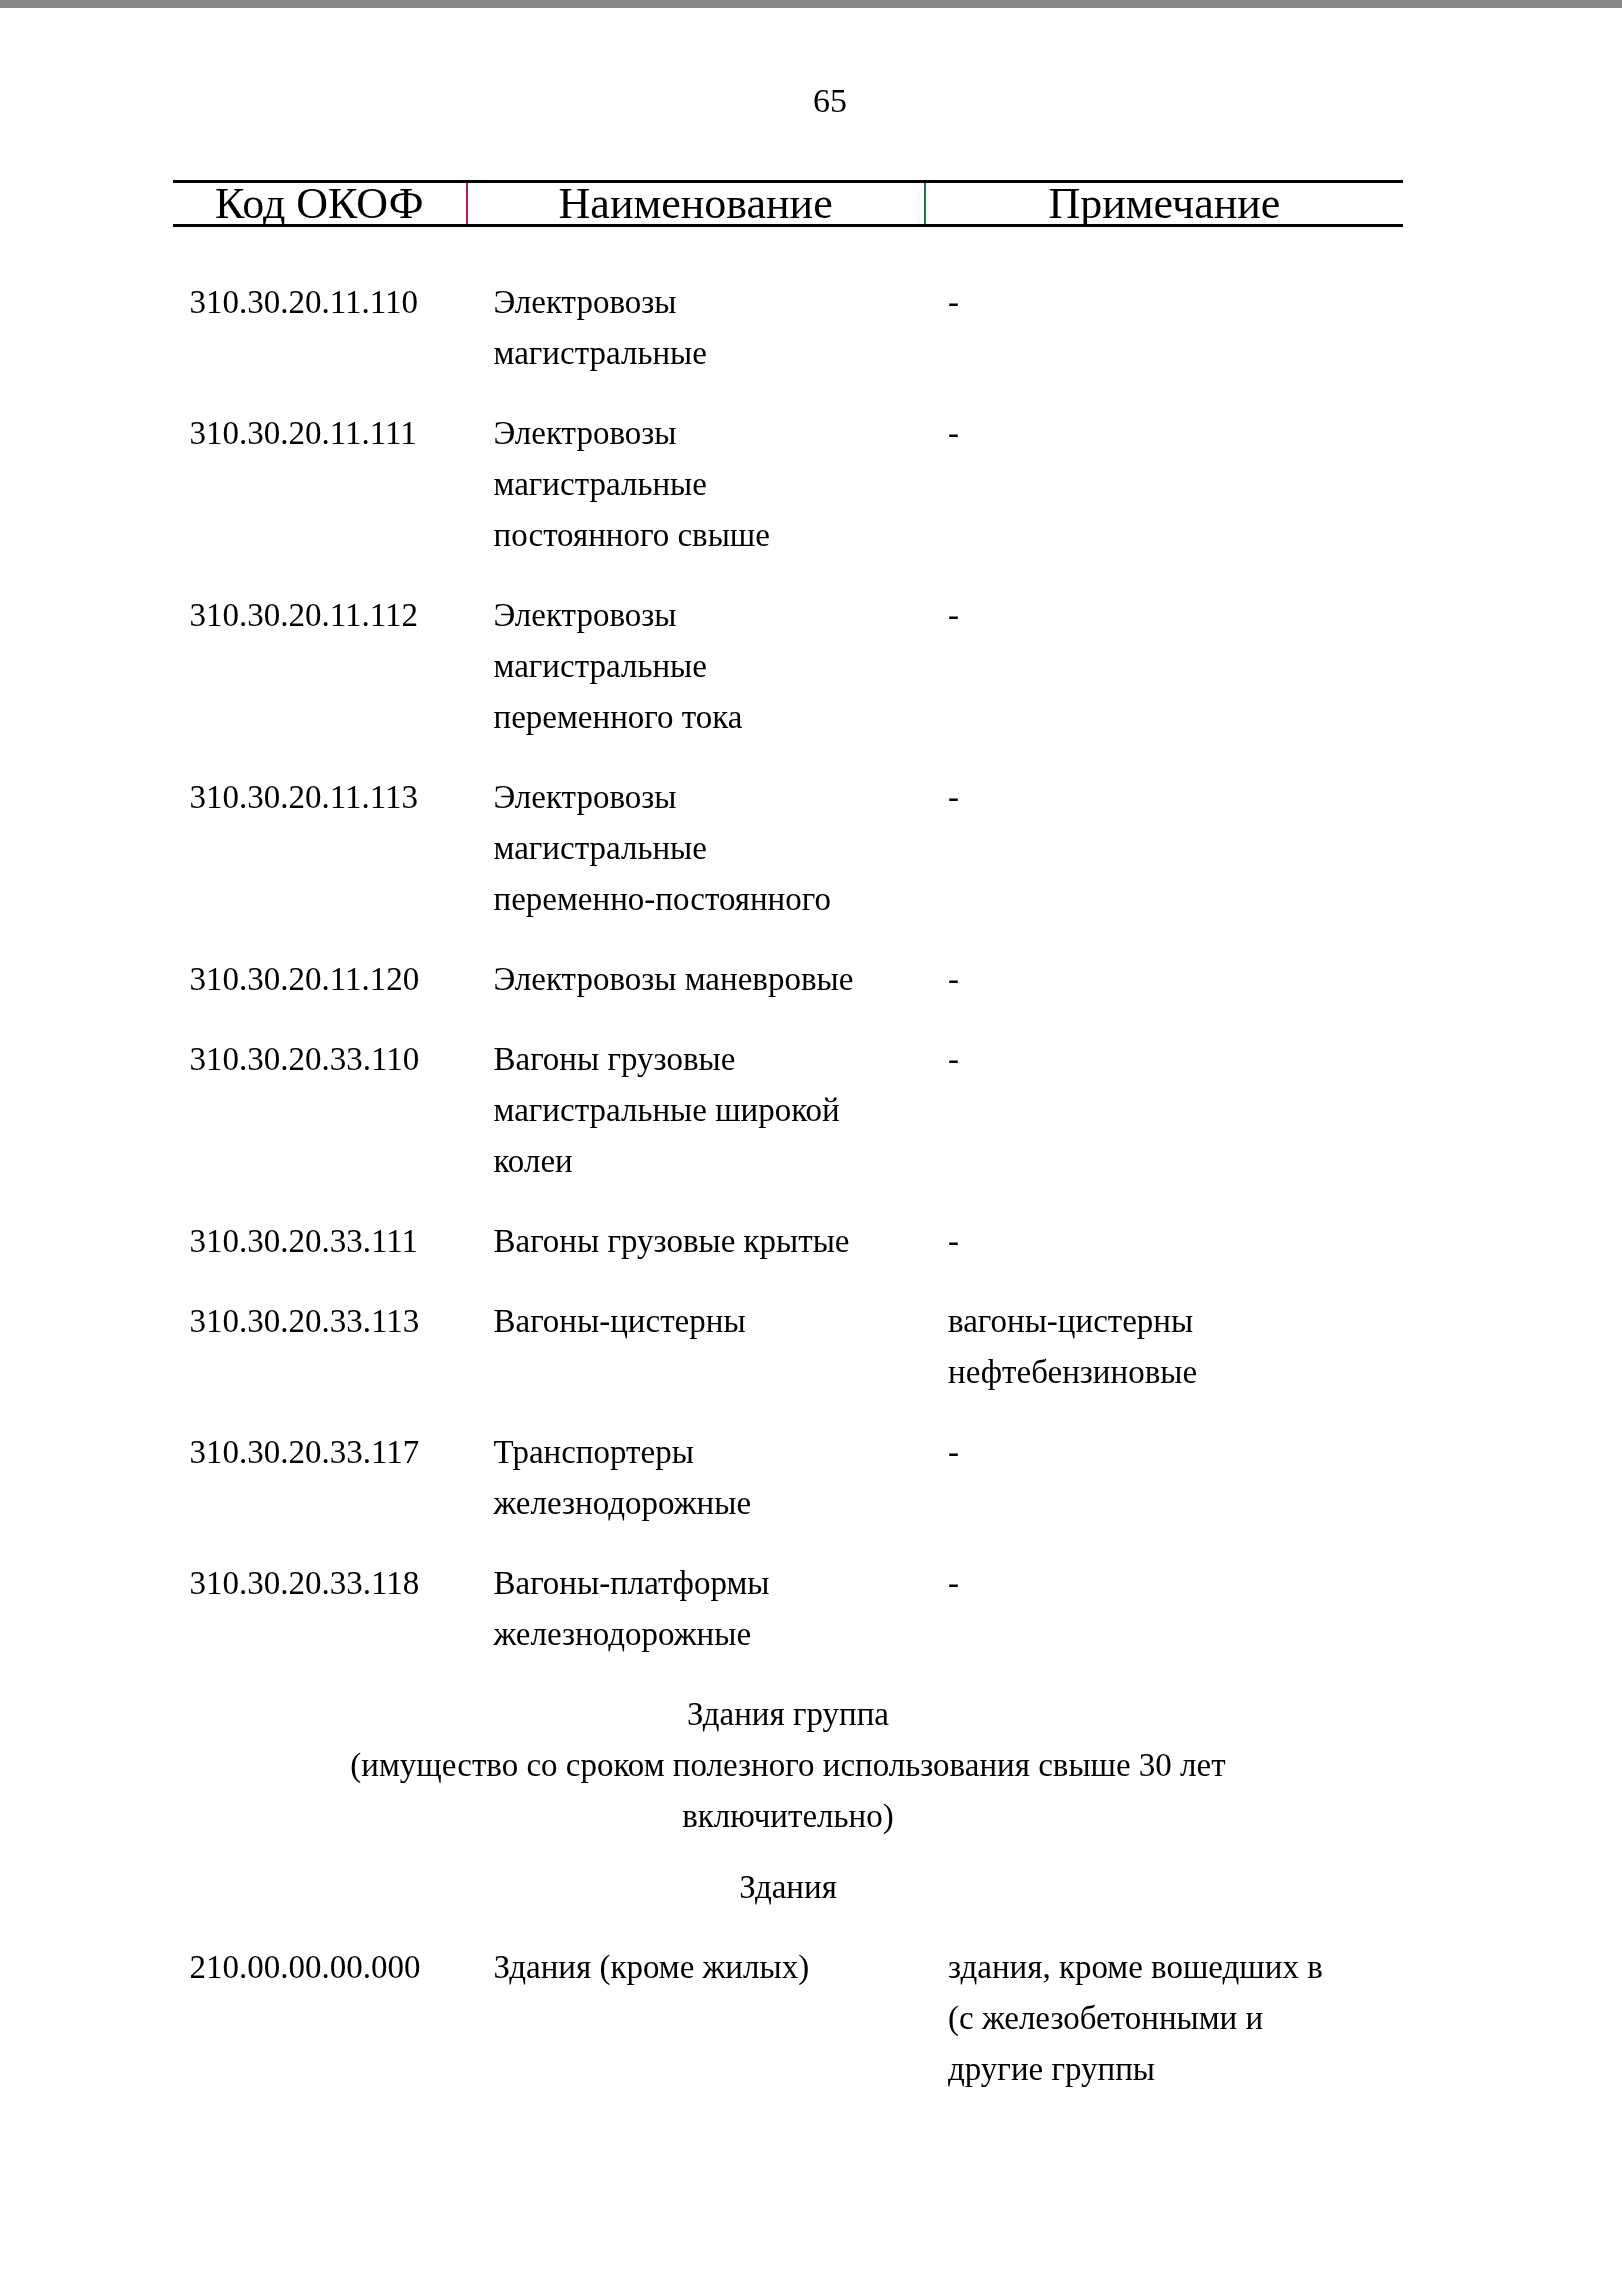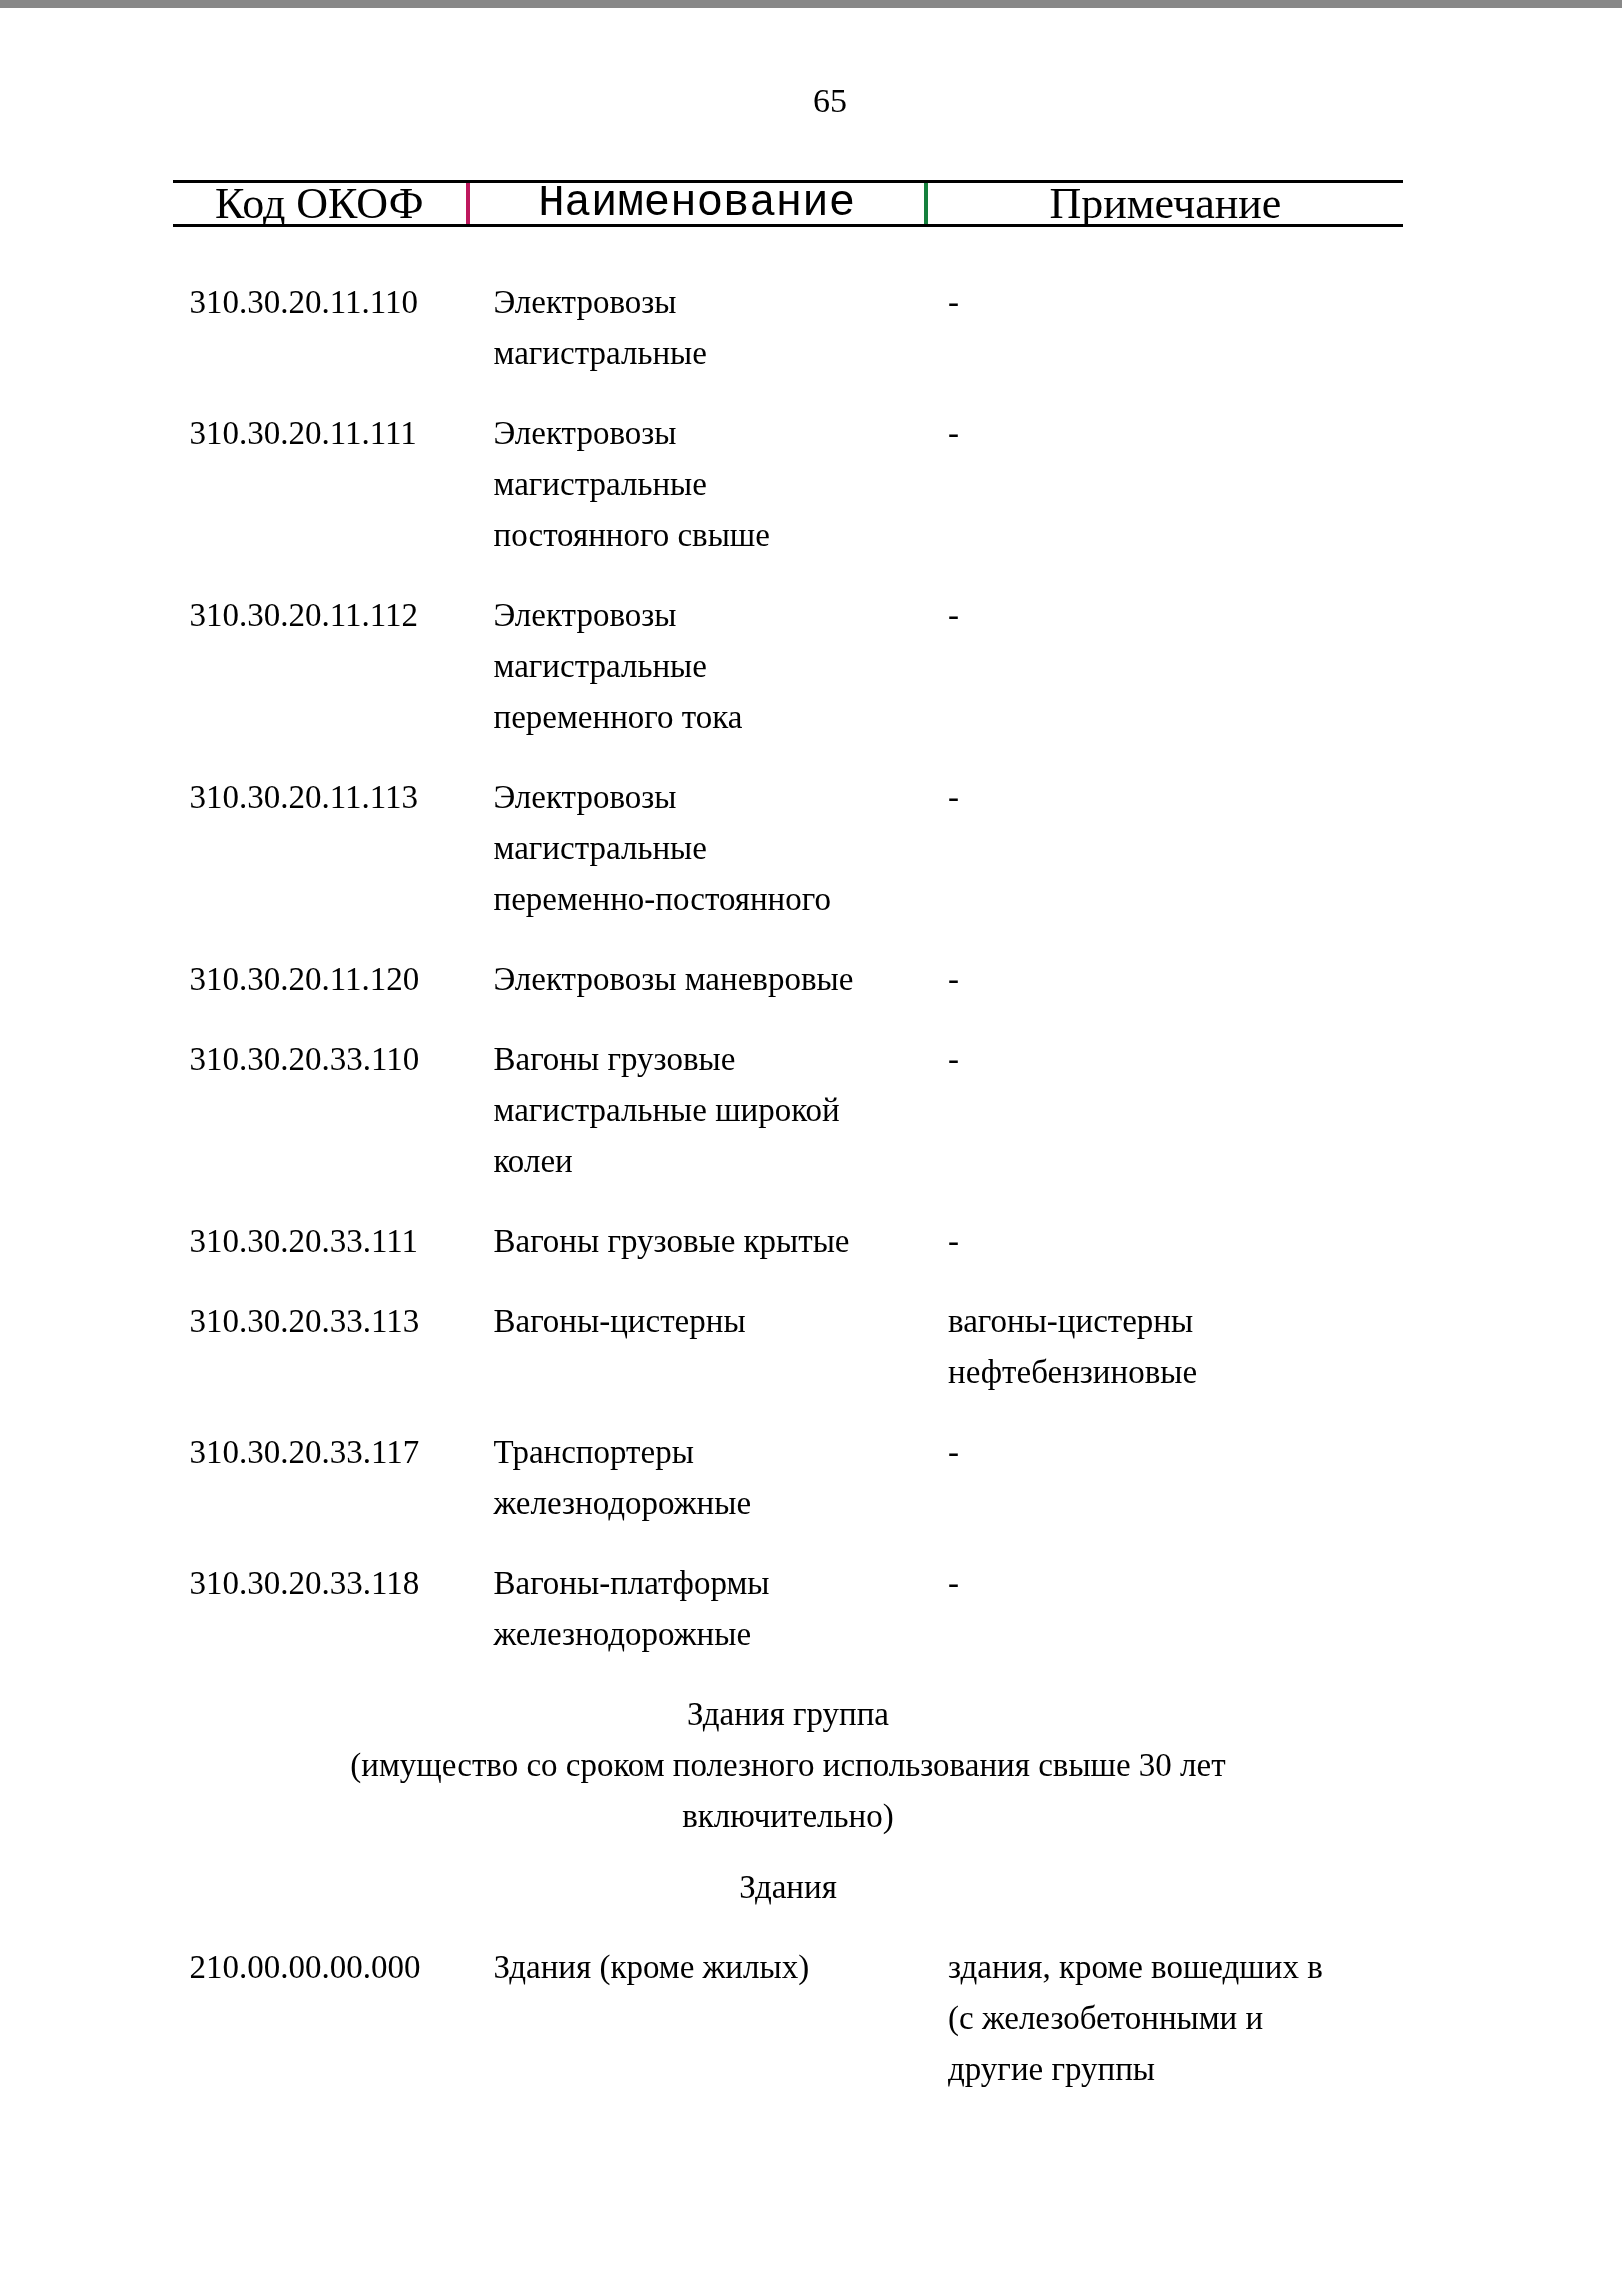--- a/index.html
+++ b/index.html
@@ -42,22 +42,22 @@
   .hcell {
     display: flex;
     align-items: center;
     justify-content: center;
     font-size: 44px;
     line-height: 41px;
     height: 41px;
     box-sizing: border-box;
   }
   .hcell.c1 { width: 293px; }
-  .hcell.c2 { width: 459px; border-left: 4px solid #be185d; font-family: Liberation Mono, monospace; }
-  .hcell.c3 { width: 480px; border-left: 4px solid #15803d; }
+  .hcell.c2 { width: 459px; border-left: 2px solid #be185d; }
+  .hcell.c3 { width: 480px; border-left: 2px solid #15803d; }
   
   .content {
     position: absolute;
     top: 269px;
     left: 173px;
     width: 1230px;
     font-size: 33px;
     line-height: 51px;
   }
   .row {

